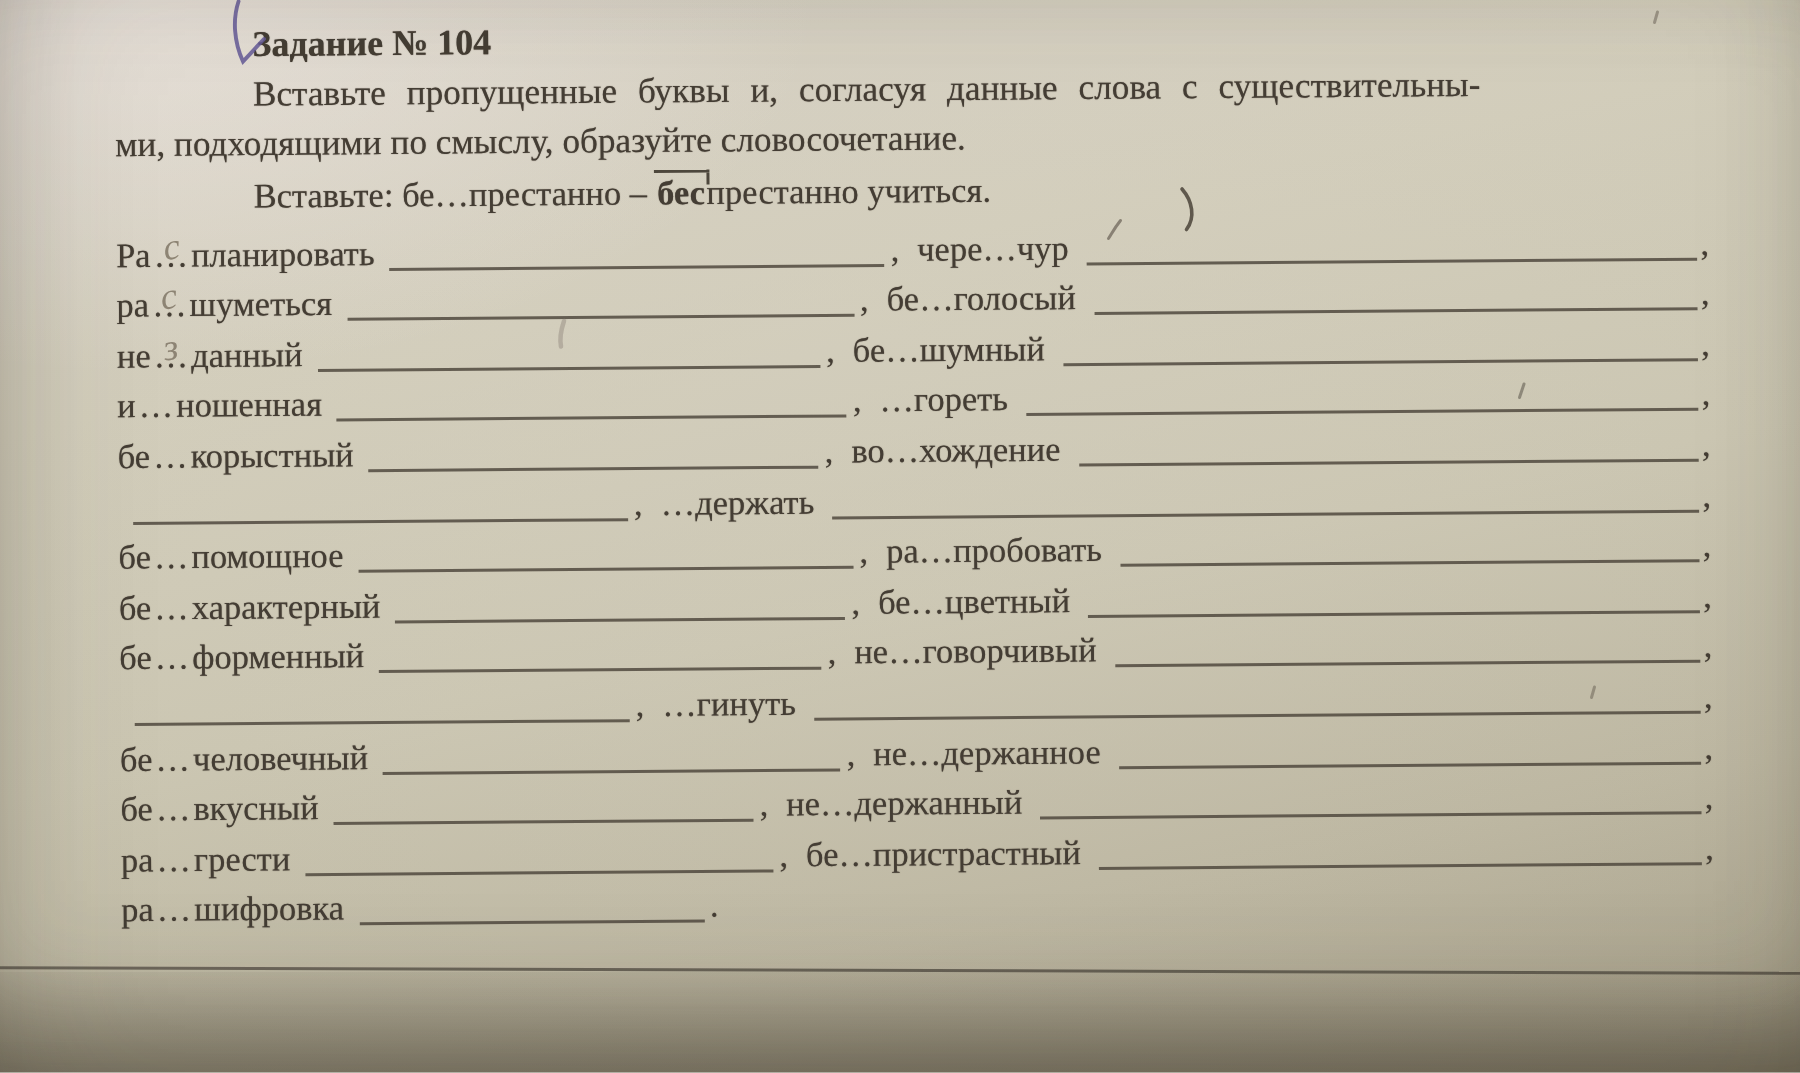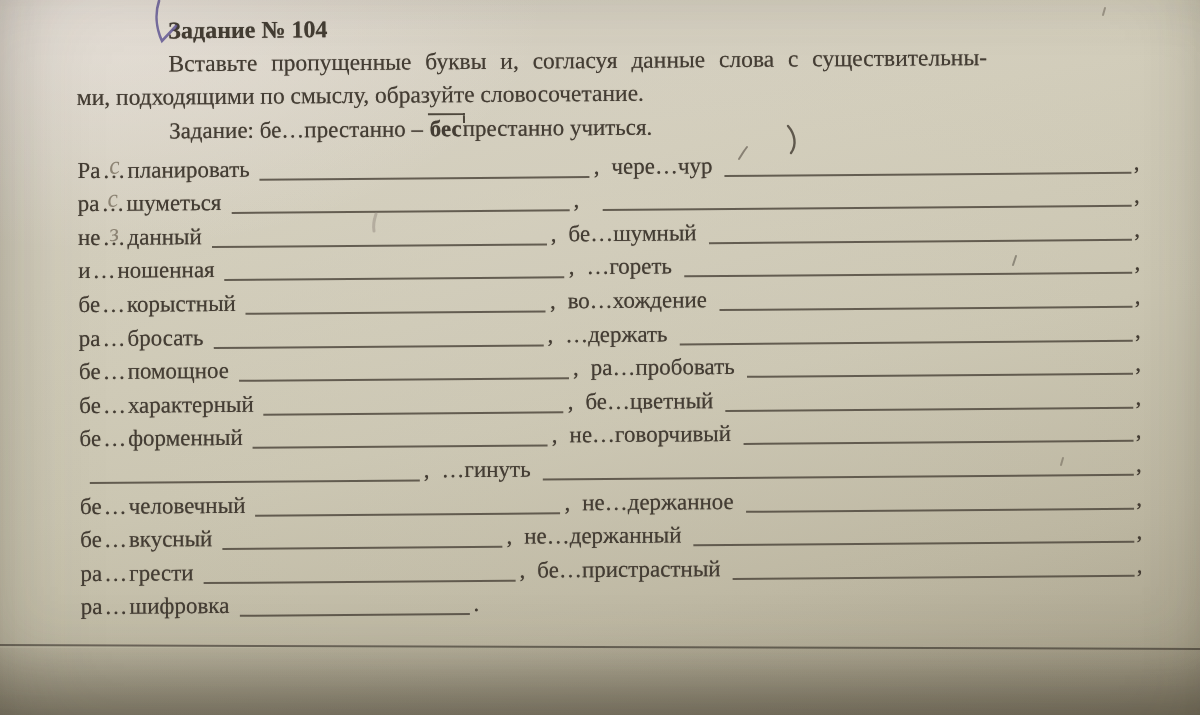--- a/index.html
+++ b/index.html
@@ -47,34 +47,35 @@
                inset 0 40px 80px -60px rgba(95,85,68,0.15);}
   .mark{position:absolute;pointer-events:none;}
 </style>
 </head>
 <body>
 
 <div class="content">
   <div class="title">Задание № 104</div>
   <div class="instr instr1">Вставьте пропущенные буквы и, согласуя данные слова с существительны-</div>
   <div class="instr instr2">ми, подходящими по смыслу, образуйте словосочетание.</div>
-  <div class="example"><span>Задание: </span><span>бе…престанно – </span><span class="pref"><span>бес</span></span><span>престанно учиться.</span></div>
+  <div class="example"><span>Вставьте: </span><span>бе…престанно – </span><span class="pref"><span>бес</span></span><span>престанно учиться.</span></div>
   <div class="rows" id="rows">
       <div class="row">
         <span class="term">Ра<span class="gap">…<i class="hand">с</i></span>планировать</span>
         <span class="blank" style="width: 330px;"></span>
         <span class="punct mid">,</span>
         <span class="term">чере…чур</span>
         <span class="blank grow"></span>
         <span class="punct">,</span>
       </div>
       <div class="row">
         <span class="term">ра<span class="gap">…<i class="hand">с</i></span>шуметься</span>
         <span class="blank" style="width: 338px;"></span>
         <span class="punct mid">,</span>
+        <span class="term">бе…голосый</span>
         <span class="blank grow"></span>
         <span class="punct">,</span>
       </div>
       <div class="row">
         <span class="term">не<span class="gap">…<i class="hand">з</i></span>данный</span>
         <span class="blank" style="width: 335px;"></span>
         <span class="punct mid">,</span>
         <span class="term">бе…шумный</span>
         <span class="blank grow"></span>
         <span class="punct">,</span>
@@ -89,21 +90,20 @@
       </div>
       <div class="row">
         <span class="term">бе<span class="gap">…</span>корыстный</span>
         <span class="blank" style="width: 300px;"></span>
         <span class="punct mid">,</span>
         <span class="term">во…хождение</span>
         <span class="blank grow"></span>
         <span class="punct">,</span>
       </div>
       <div class="row">
-        <span class="term">ра<span class="gap">…</span>бросать</span>
         <span class="blank" style="width: 330px;"></span>
         <span class="punct mid">,</span>
         <span class="term">…держать</span>
         <span class="blank grow"></span>
         <span class="punct">,</span>
       </div>
       <div class="row">
         <span class="term">бе<span class="gap">…</span>помощное</span>
         <span class="blank" style="width: 330px;"></span>
         <span class="punct mid">,</span>

